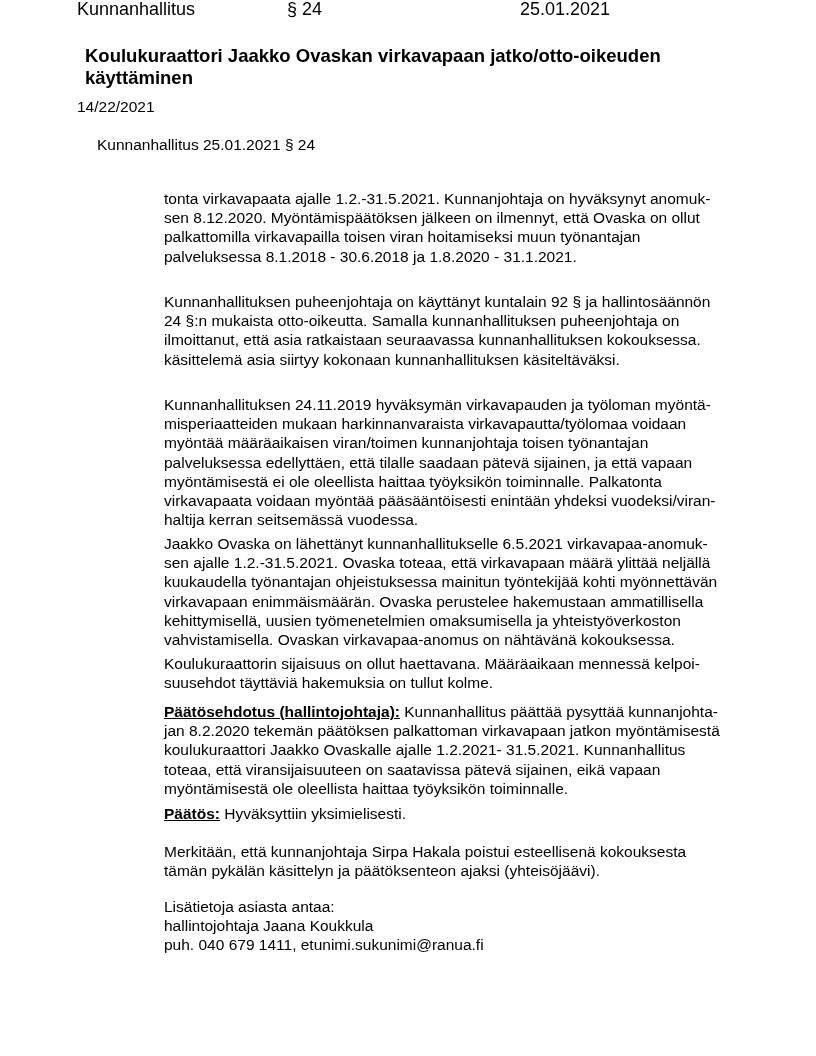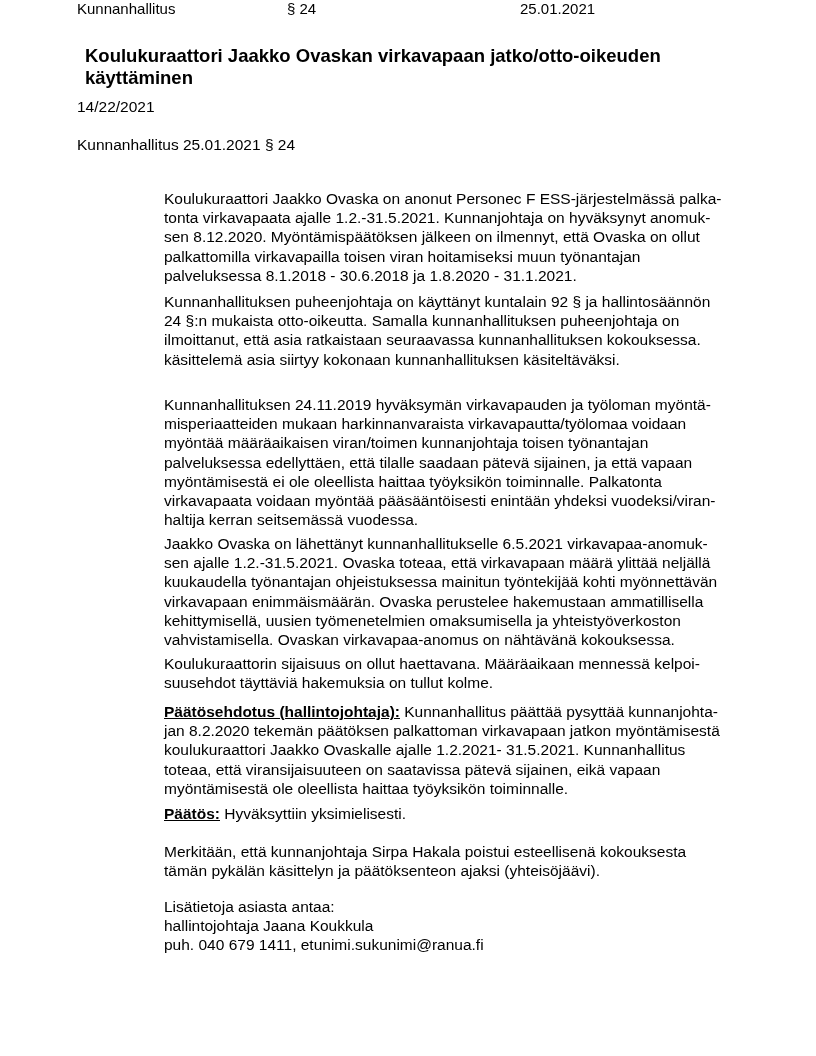--- a/index.html
+++ b/index.html
@@ -1,30 +1,30 @@
 <!DOCTYPE html>
 <html><head>
 <meta charset="utf-8">
 <style>
   html, body { margin: 0; padding: 0; background: #ffffff; }
   body {
     width: 816px; height: 1056px; position: relative; overflow: hidden;
     font-family: "Liberation Sans", sans-serif; color: #000;
   }
-  .hdr { position: absolute; top: 0; font-size: 15px; line-height: 18px; }
+  .hdr { position: absolute; top: 0; font-size: 18px; line-height: 18px; }
   #hdr-body { left: 77px; }
   #hdr-sec { left: 287px; }
   #hdr-date { left: 520px; }
   .title {
     position: absolute; left: 77px; top: 37px; width: 640px;
     font-size: 18.5px; font-weight: bold; line-height: 22px; margin: 8px;
   }
   .meta { position: absolute; left: 77px; font-size: 15.5px; line-height: 18px; }
   #case-no { top: 98px; }
-  #meeting-ref { top: 136px; }
+  #meeting-ref { top: 136px; margin-left: 20px; }
   .body-text {
     position: absolute; left: 164px; width: 600px;
     font-size: 15.5px; line-height: 19.2px;
   }
   .body-text .ln { display: block; white-space: nowrap; }
   .lbl { font-weight: bold; text-decoration: underline; }
   #p1 { top: 189px; }
   #p2 { top: 292px; }
   #p3 { top: 395px; }
   #p4 { top: 534px; }
@@ -42,21 +42,20 @@
   <span class="hdr" id="hdr-body">Kunnanhallitus</span>
   <span class="hdr" id="hdr-sec">§ 24</span>
   <span class="hdr" id="hdr-date">25.01.2021</span>
 
   <h1 class="title">Koulukuraattori Jaakko Ovaskan virkavapaan jatko/otto-oikeuden käyttäminen</h1>
 
   <div class="meta" id="case-no">14/22/2021</div>
   <div class="meta" id="meeting-ref">Kunnanhallitus 25.01.2021 § 24</div>
 
   <div class="body-text" id="p1">
-    <span class="ln">Koulukuraattori Jaakko Ovaska on anonut Personec F ESS-järjestelmässä palka-</span>
     <span class="ln">tonta virkavapaata ajalle 1.2.-31.5.2021. Kunnanjohtaja on hyväksynyt anomuk-</span>
     <span class="ln">sen 8.12.2020. Myöntämispäätöksen jälkeen on ilmennyt, että Ovaska on ollut</span>
     <span class="ln">palkattomilla virkavapailla toisen viran hoitamiseksi muun työnantajan</span>
     <span class="ln">palveluksessa 8.1.2018 - 30.6.2018 ja 1.8.2020 - 31.1.2021.</span>
   </div>
 
   <div class="body-text" id="p2">
     <span class="ln">Kunnanhallituksen puheenjohtaja on käyttänyt kuntalain 92 § ja hallintosäännön</span>
     <span class="ln">24 §:n mukaista otto-oikeutta. Samalla kunnanhallituksen puheenjohtaja on</span>
     <span class="ln">ilmoittanut, että asia ratkaistaan seuraavassa kunnanhallituksen kokouksessa.</span>

